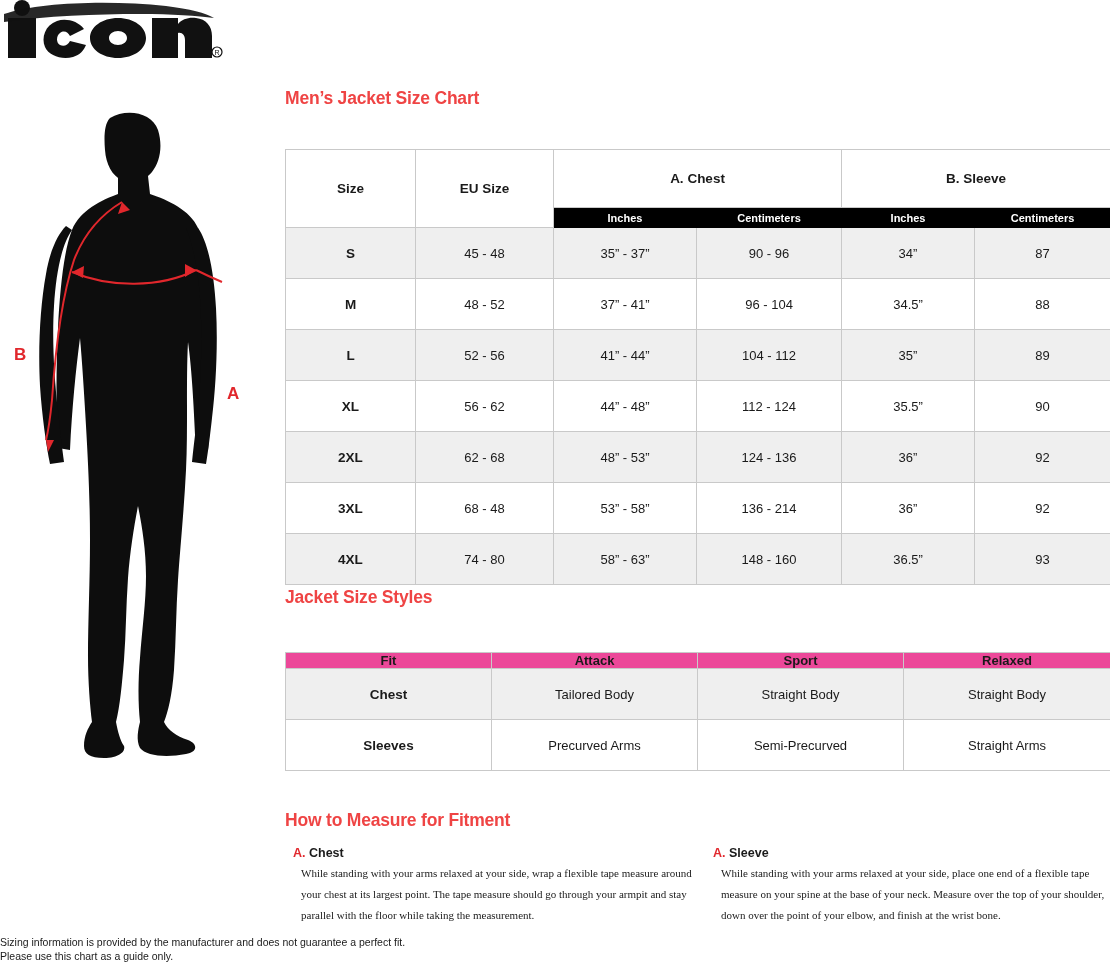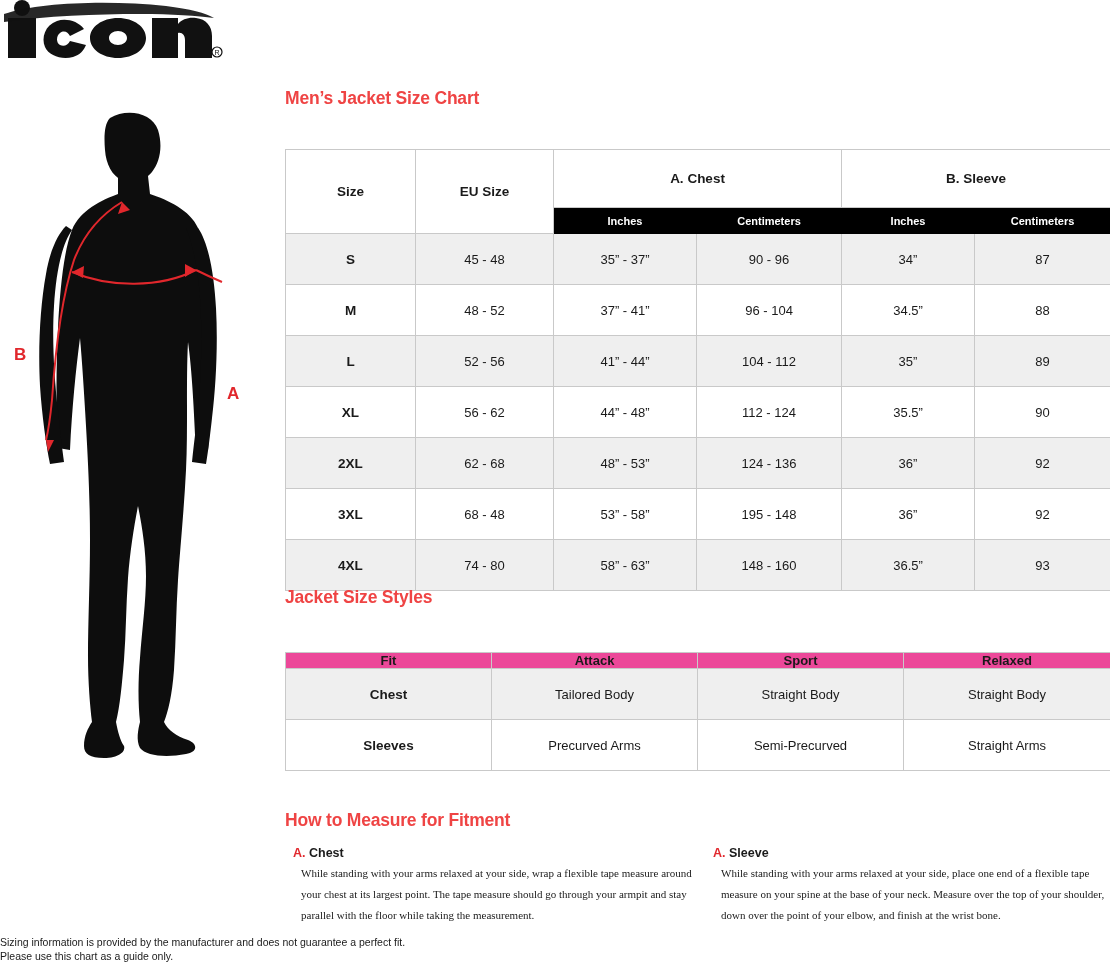--- a/index.html
+++ b/index.html
@@ -66,21 +66,21 @@
     padding: 0;
     font-weight: normal;
   }
   .hdr-group {
     height: 58px;
     font-weight: bold;
     font-size: 13.5px;
     background: #ffffff;
   }
   .hdr-sub {
-    height: 26px;
+    height: 20px;
     background: #000000;
     color: #ffffff;
     font-weight: bold;
     font-size: 11px;
     border: 1px solid #000000;
   }
   .size-row td { height: 51px; }
   .row-alt td { background: #efefef; }
   .row-plain td { background: #ffffff; }
   .cell-bold { font-weight: bold; font-size: 13.5px; }
@@ -253,21 +253,21 @@
             <td>62 - 68</td>
             <td>48” - 53”</td>
             <td>124 - 136</td>
             <td>36”</td>
             <td>92</td>
           </tr>
           <tr class="size-row row-plain">
             <td class="cell-bold">3XL</td>
             <td>68 - 48</td>
             <td>53” - 58”</td>
-            <td>195 - 148</td>
+            <td>136 - 214</td>
             <td>36”</td>
             <td>92</td>
           </tr>
           <tr class="size-row row-alt">
             <td class="cell-bold">4XL</td>
             <td>74 - 80</td>
             <td>58” - 63”</td>
             <td>148 - 160</td>
             <td>36.5”</td>
             <td>93</td>

